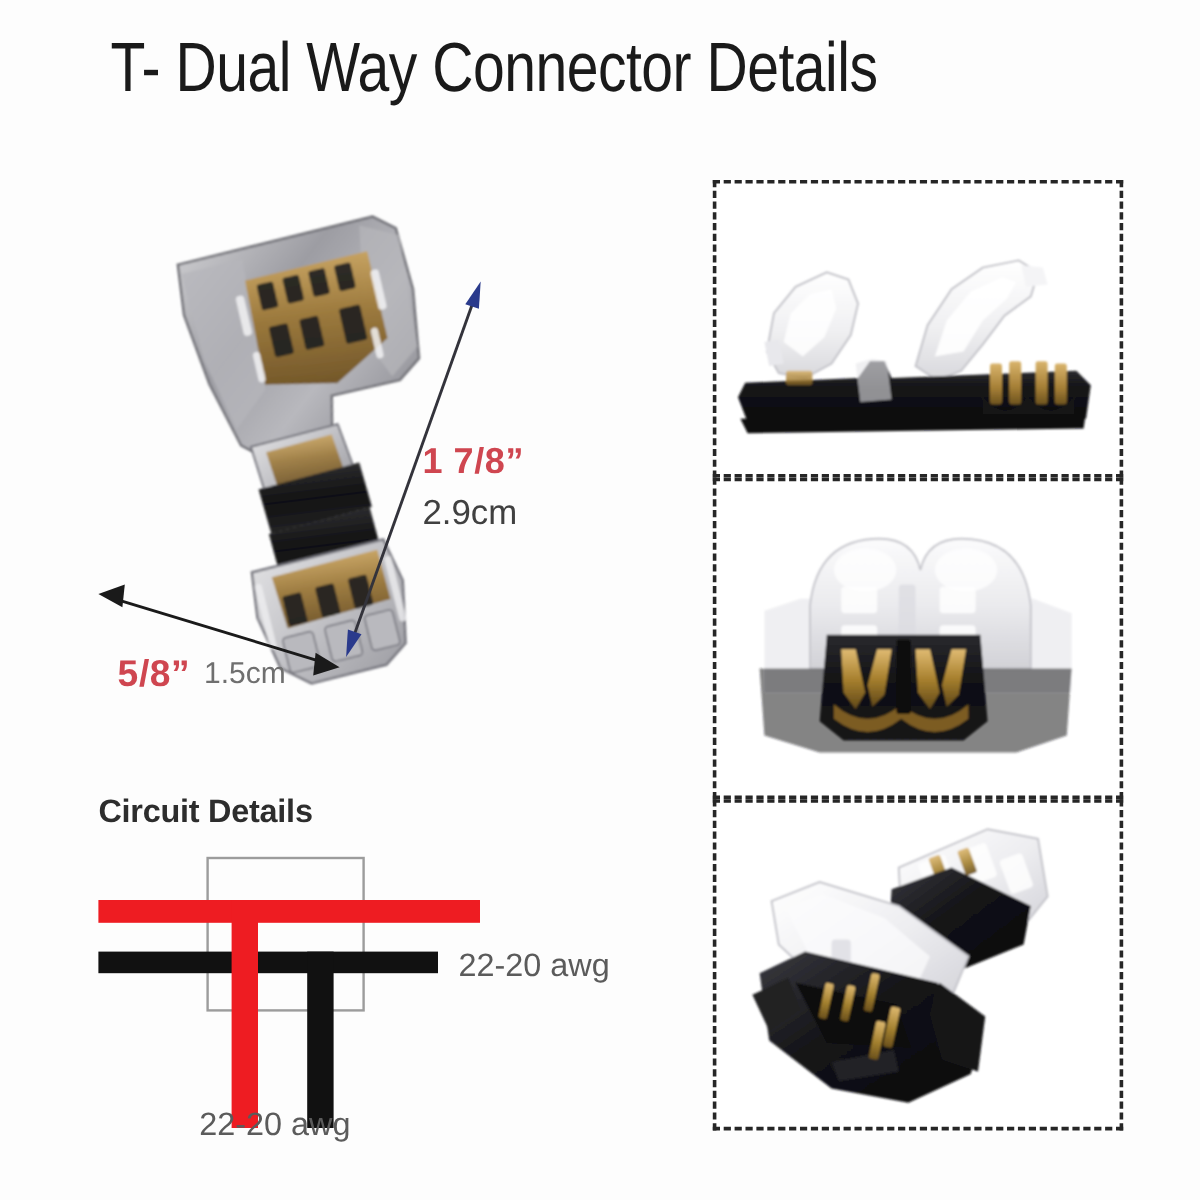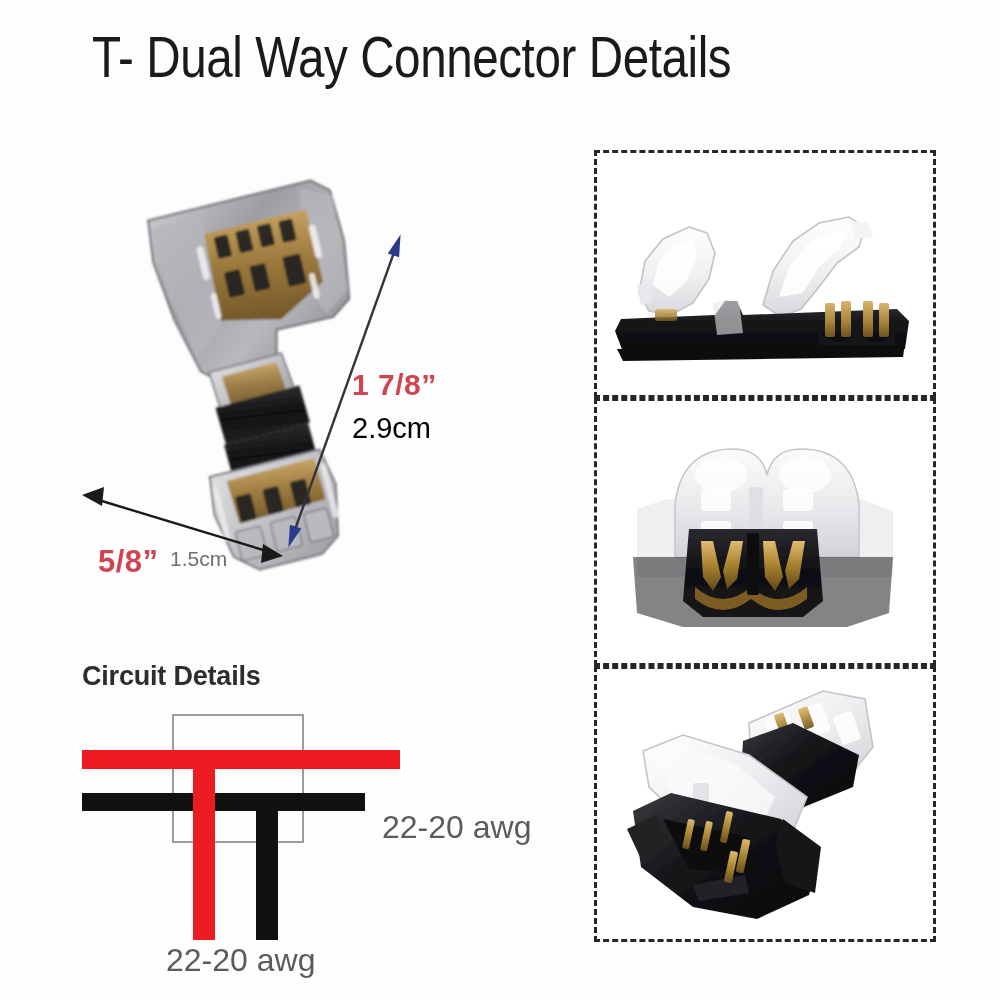--- a/index.html
+++ b/index.html
@@ -54,34 +54,34 @@
     font-size: 30px;
     font-weight: 700;
     color: #cf4650;
     letter-spacing: 0.5px;
   }
   #dim-height-metric {
     left: 352px;
     top: 412px;
     font-size: 29px;
     font-weight: 400;
-    color: #000000;
+    color: #404040;
   }
   #dim-width-imperial {
     left: 98px;
     top: 544px;
     font-size: 31px;
     font-weight: 700;
     color: #cf4650;
     letter-spacing: 0.5px;
   }
   #dim-width-metric {
     left: 170px;
     top: 547px;
-    font-size: 21px;
+    font-size: 25px;
     font-weight: 400;
     color: #6f6f6f;
   }
 
   
   #circuit-heading {
     position: absolute;
     left: 82px;
     top: 661px;
     font-size: 27px;
@@ -92,24 +92,23 @@
   #circuit-diagram {
     position: absolute;
     left: 60px;
     top: 700px;
     width: 500px;
     height: 270px;
   }
   .awg-label {
     position: absolute;
     white-space: nowrap;
-    font-size: 32px;
+    font-size: 27px;
     color: #5b5b5b;
     font-family: "Liberation Sans", sans-serif;
-    margin-top: 20px;
   }
   #awg-label-right {
     left: 382px;
     top: 789px;
   }
   #awg-label-bottom {
     left: 166px;
     top: 922px;
   }
 

